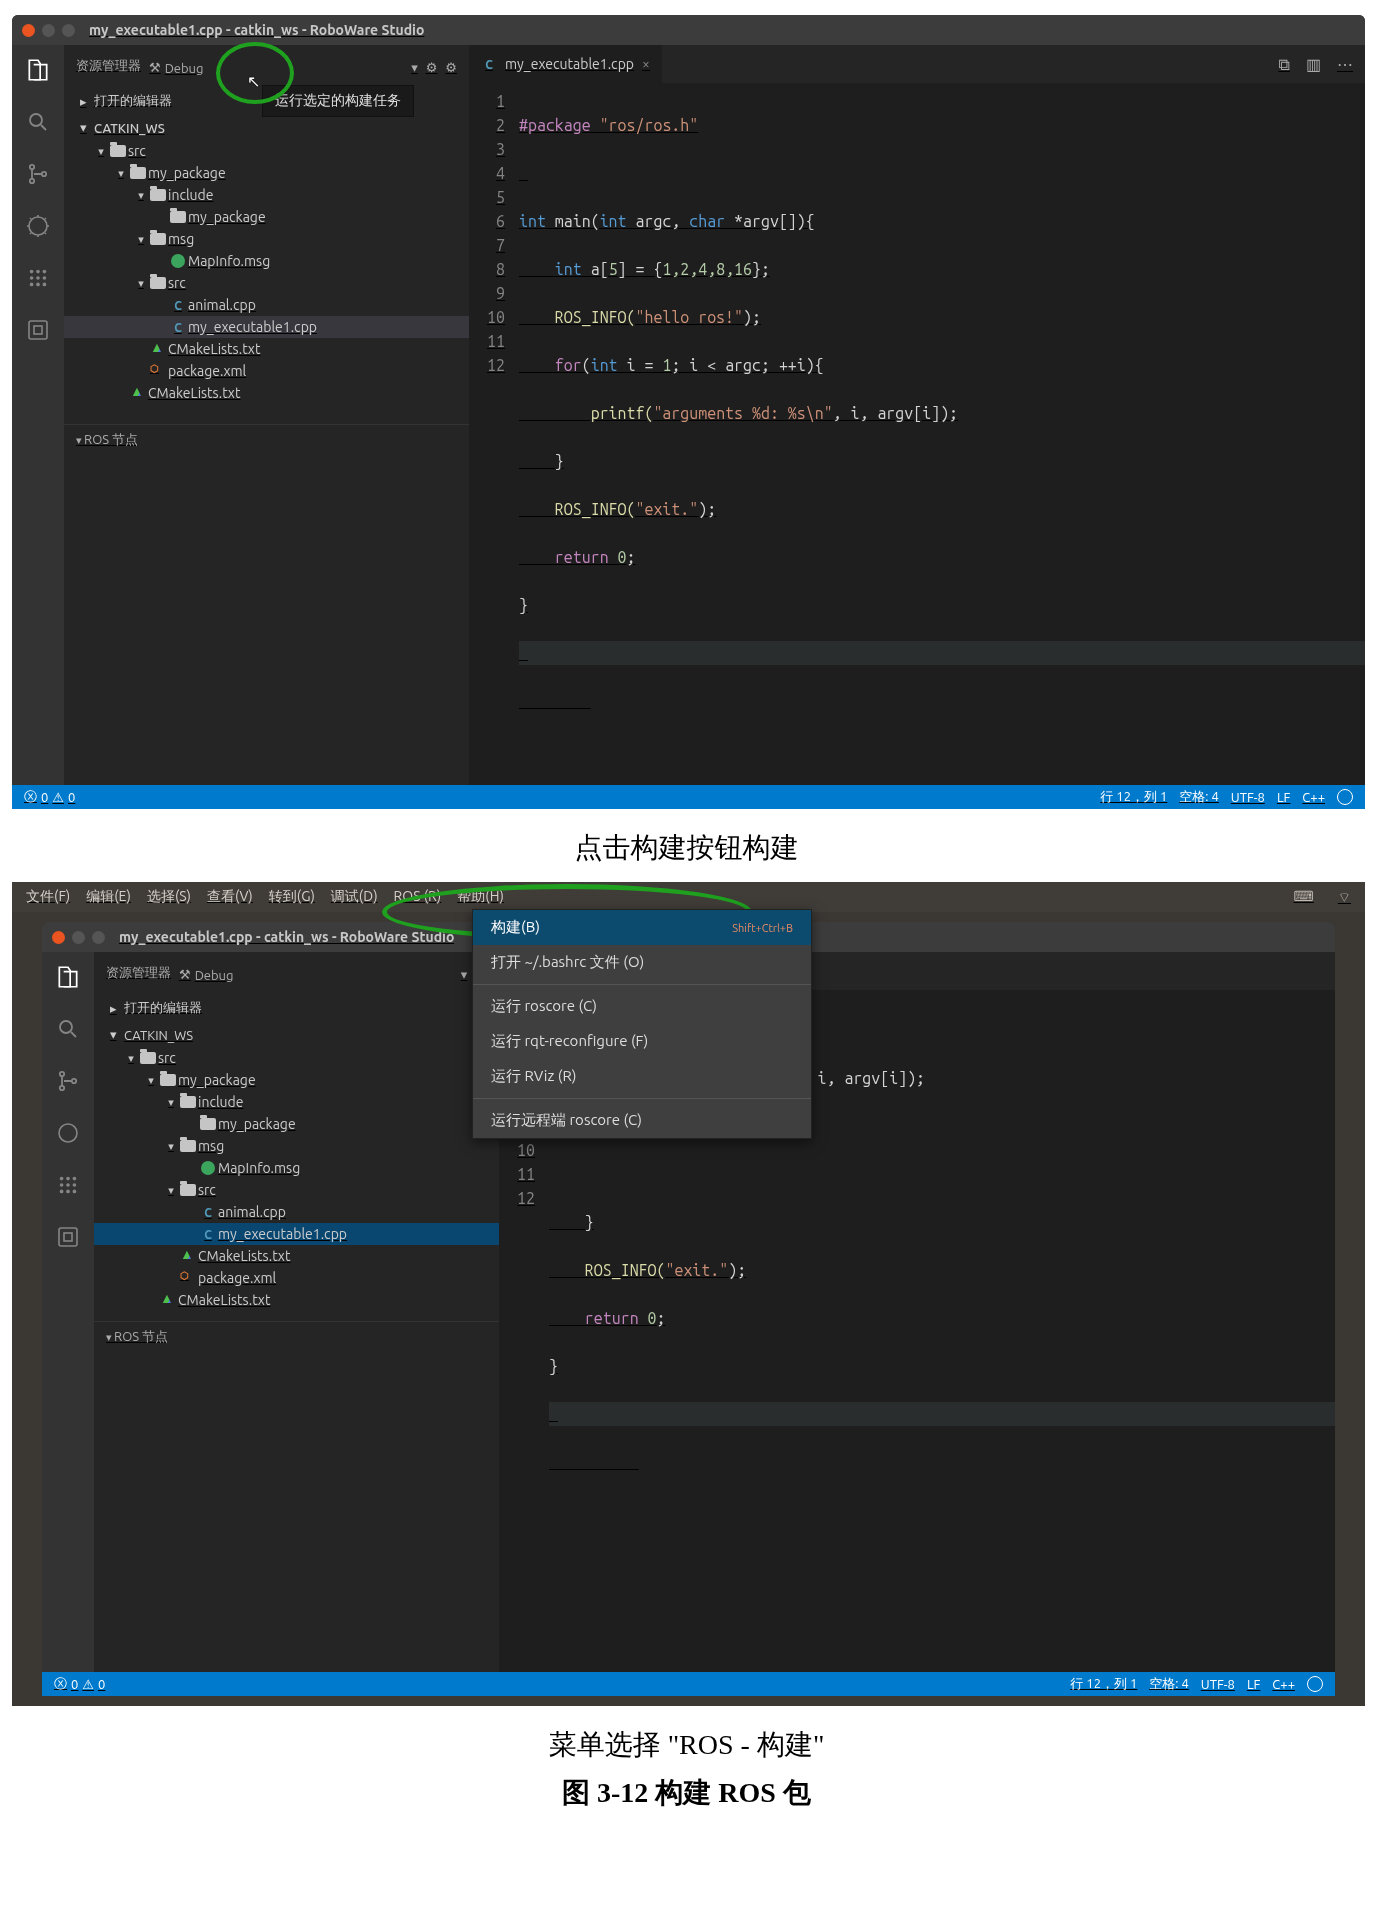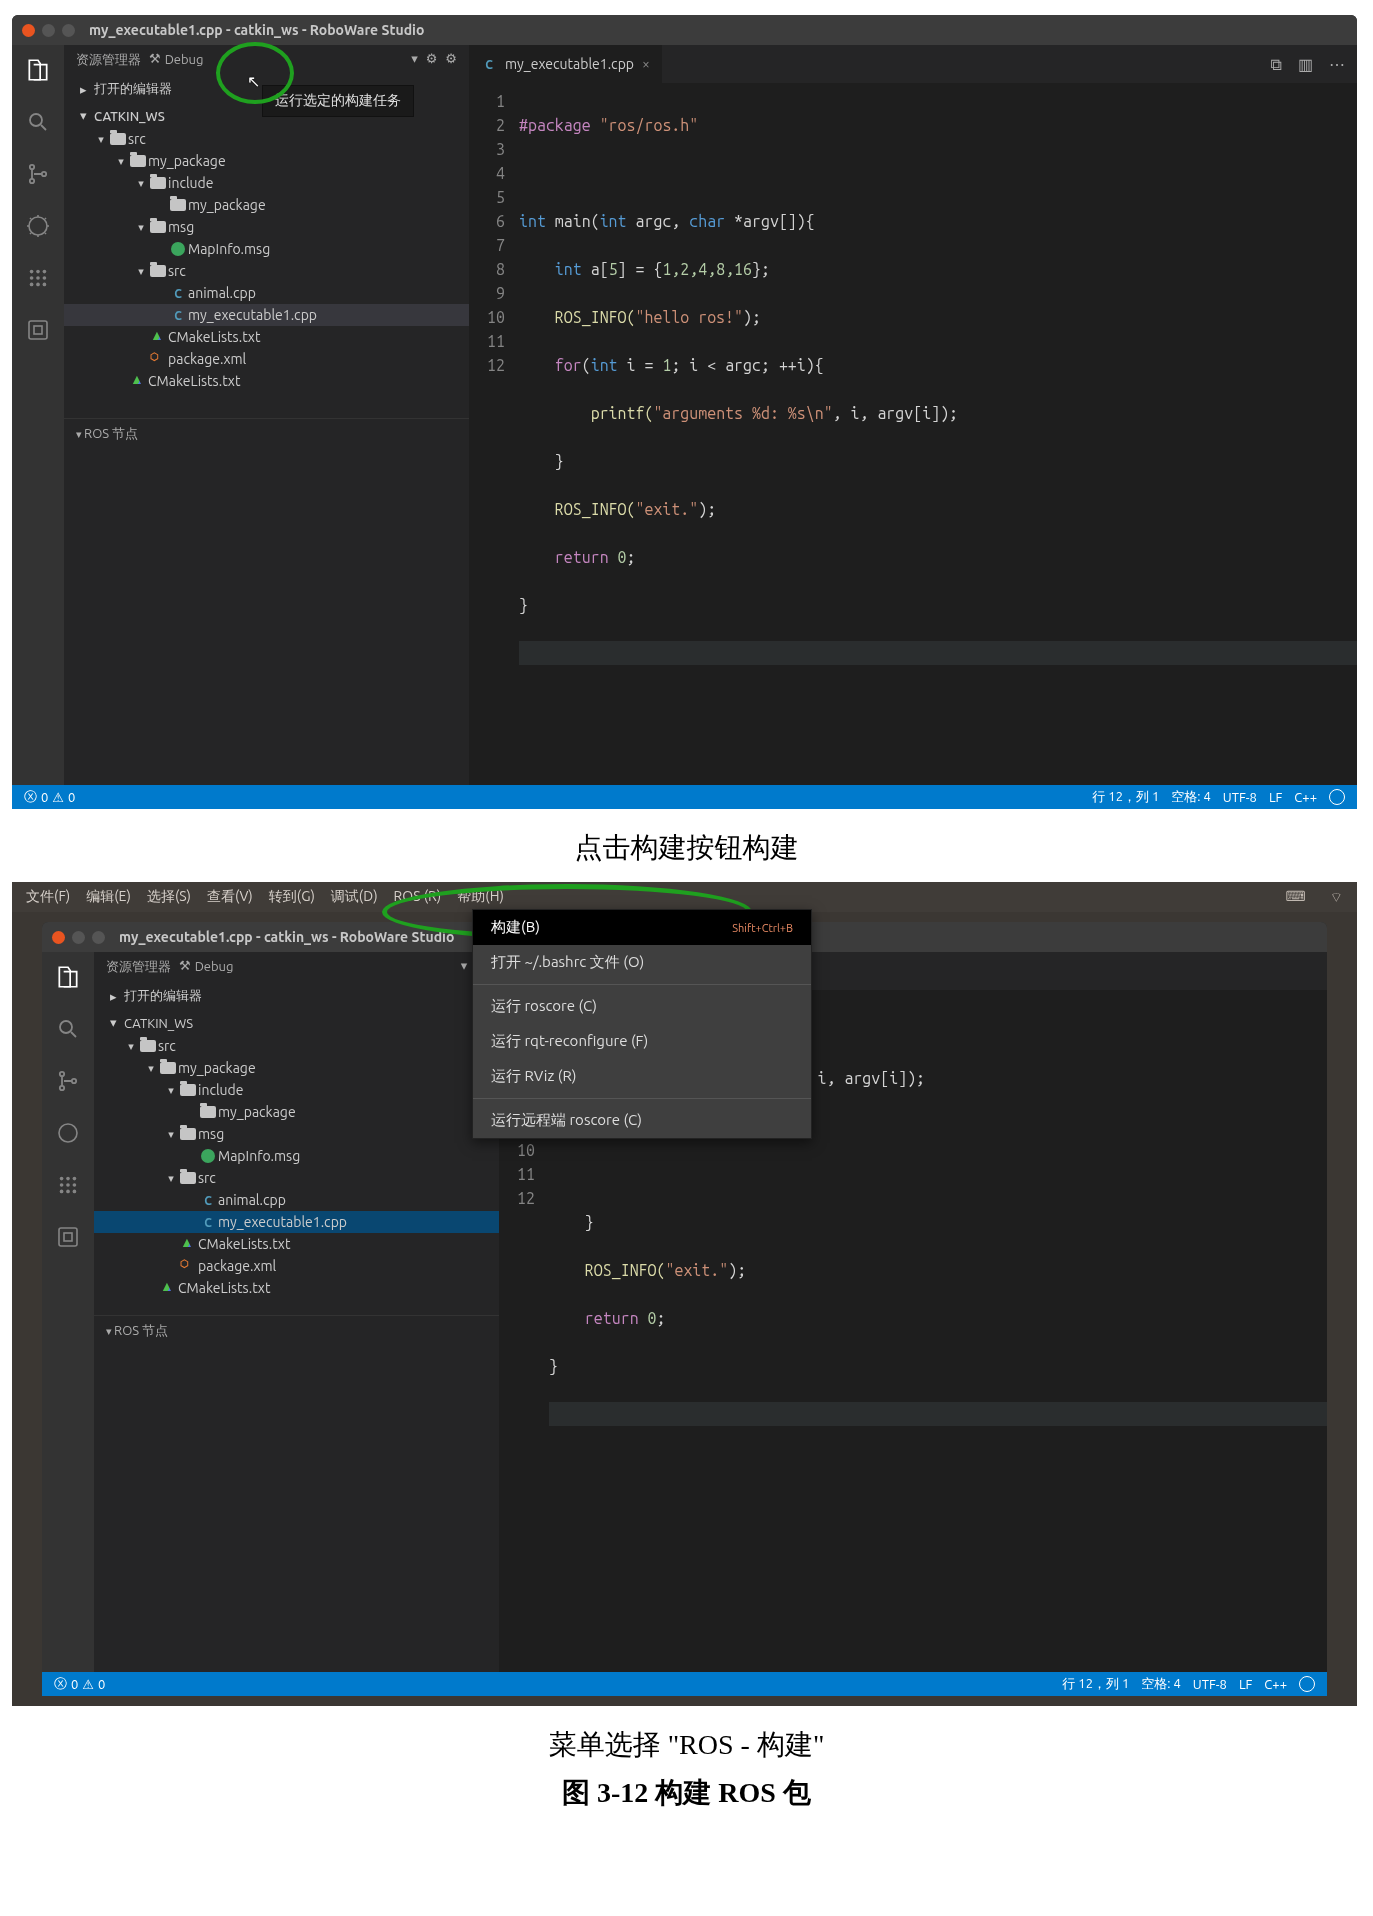--- a/index.html
+++ b/index.html
@@ -1,33 +1,33 @@
 <!DOCTYPE html>
 <html><head>
 <meta charset="utf-8">
 <style>
   * { margin: 0; padding: 0; box-sizing: border-box; }
   body { font-family: -apple-system, "Segoe UI", Ubuntu, sans-serif; background: #fff; width: 1373px; }
   
   
-  .ide-wrapper { margin: 15px 16px 0 12px; }
+  .ide-wrapper { margin: 15px 8px 0 12px; text-decoration: underline; }
   .ide-window { background: #2d2d2d; border-radius: 6px 6px 0 0; overflow: hidden; position:relative;}
   .titlebar { display:flex; align-items:center; background:#3c3c3c; height:30px; padding:0 10px; position:relative;}
   .traffic { display:flex; gap:7px;}
   .traffic span { width:13px; height:13px; border-radius:50%; display:inline-block; background:#555;}
   .traffic .red { background:#e95420;}
   .titlebar .title { color:#c8c8c8; font-size:14px; margin-left:14px; font-weight:600;}
   
   .ide-body { display:flex; background:#252526; height:740px;}
   .activitybar { width:52px; background:#333333; display:flex; flex-direction:column; padding-top:12px; gap:26px; align-items:center;}
   .act-icon { width:26px; height:26px; color:#858585; display:flex; align-items:center; justify-content:center;}
   .act-icon.active { color:#fff;}
   
   .sidebar { width:405px; background:#252526; color:#ccc; font-size:14px; display:flex; flex-direction:column;}
-  .sidebar-header { display:flex; align-items:flex-start; padding:6px 12px; color:#aaa; font-size:13px;}
+  .sidebar-header { display:flex; align-items:flex-end; padding:12px 12px; color:#aaa; font-size:13px;}
   .sidebar-header .lbl { flex:0 0 auto;}
   .build-select { display:flex; align-items:center; margin-left:8px; flex:1;}
   .build-select .hammer { color:#aaa; margin-right:4px;}
   .build-select .txt { flex:1;}
   .build-select .dd { color:#aaa;}
   .sidebar-header .gear { margin-left:8px; color:#aaa;}
   
   .tooltip { position:absolute; background:#1a1a1a; color:#e0e0e0; font-size:14px; padding:6px 12px; border:1px solid #111; z-index:10;}
   
   .tree { flex:1; overflow:auto; padding-bottom:6px;}
@@ -69,21 +69,21 @@
   .cursor-arrow { position:absolute; width:14px; height:20px; z-index:25; font-size:16px; color:#fff; text-shadow:0 0 2px #000;}
   
   .caption { text-align:center; font-family: "SimSun","Songti SC",serif; font-size:28px; color:#000; margin:20px 0 10px 0;}
   .caption2 { text-align:center; font-family: "SimSun","Songti SC",serif; font-size:28px; color:#000; margin:10px 0 30px 0;font-weight:bold;}
   
   
   .menubar { background:#403c38; color:#d6d0ca; font-size:14px; padding:4px 8px; display:flex; gap:4px;}
   .menubar span { padding:2px 6px;}
   .dropdown { position:absolute; background:#3f3f3f; box-shadow:0 4px 12px rgba(0,0,0,.5); z-index:50; min-width:340px; border:1px solid #222;}
   .dropdown .mi { padding:8px 18px; color:#ddd; font-size:15px; display:flex; align-items:center;}
-  .dropdown .mi.hl { background:#000000; color:#fff;}
+  .dropdown .mi.hl { background:#0c4a6e; color:#fff;}
   .dropdown .sep { height:1px; background:#555; margin:4px 0;}
   .dropdown .shortcut { margin-left:auto; color:#e88a64; font-size:11px;}
   
   .ellipse-annot { position:absolute; border:5px solid #1fa01f; border-radius:50%; z-index:20; pointer-events:none;}
   
   .taskbar-bottom { background:#3b3733; height:10px;}
   
   
   .ic-folder { width:16px; height:12px; background:#c5c5c5; border-radius:2px; display:inline-block; position:relative;}
   .ic-folder::before { content:""; position:absolute; top:-3px; left:0; width:7px; height:3px; background:#c5c5c5; border-radius:1px 1px 0 0;}

